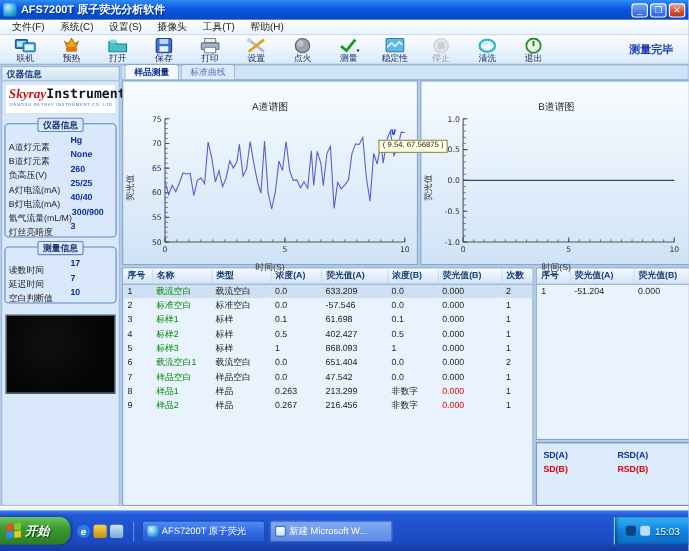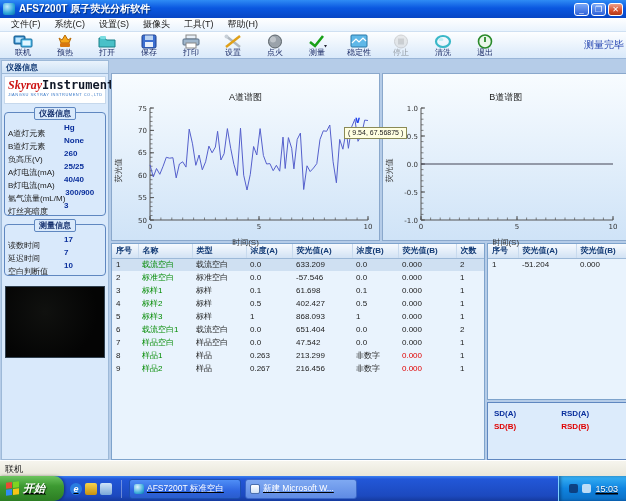--- a/index.html
+++ b/index.html
@@ -27,21 +27,21 @@
 
   
   .toolbar { height:27px; background:linear-gradient(#fdfeff,#d9e9fa);
     border-bottom:1px solid #9ab6d8; display:flex; align-items:center; padding-left:2px; }
   .tbtn { width:42px; height:26px; display:flex; flex-direction:column; align-items:center;
     justify-content:center; gap:0; border-radius:2px; }
   .tbtn svg { width:20px; height:15px; display:block; }
   .tbtn .tlab { font-size:8px; color:#1a2a66; line-height:8px; white-space:nowrap; }
   .tbtn.disabled { filter:grayscale(1); opacity:.45; }
   .toolbar .spacer { flex:1; }
-  .status-right { color:#1f3fae; font-weight:normal; font-size:10px; padding-right:2px; }
+  .status-right { color:#1f3fae; font-weight:bold; font-size:10px; padding-right:14px; }
 
   
   .main { position:absolute; top:59px; left:0; right:0; bottom:41px; padding:1px 1px 0 1px; }
   .top-strip { display:flex; height:13px; }
   .strip-left { width:108px; background:linear-gradient(#eaf3fc,#cfe2f5);
     border:1px solid #9db9d8; border-bottom:none; color:#123a75; font-weight:bold;
     font-size:8px; padding:1px 0 0 4px; }
   .strip-right { flex:1; margin-left:2px; background:#cfe2f6; border-bottom:1px solid #89a9cf;
     display:flex; align-items:flex-end; padding-left:2px; }
   .tab { font-size:8px; padding:1px 8px; border:1px solid #89a9cf; border-bottom:none;
@@ -104,22 +104,22 @@
     padding:6px 0 0 6px; row-gap:4px; }
   .stat { font-size:8px; font-weight:bold; }
   .stat.blue { color:#0a2f9c; } .stat.red { color:#e00000; }
 
   
   .statusbar { position:absolute; left:0; right:0; bottom:25px; height:16px;
     background:linear-gradient(#f6f5ee,#e9e7da); border-top:1px solid #fff;
     font-size:9px; color:#222; padding:2px 0 0 5px; }
 
   
-  .taskbar { position:absolute; left:0; right:0; bottom:0; height:25px;
-    background:linear-gradient(#3a80f2,#2257d8 12%,#1c49be 80%,#153a9e); display:flex; align-items:center;text-decoration:underline; }
+  .taskbar { position:absolute; left:0; right:0; bottom:0; height:37px;
+    background:linear-gradient(#3a80f2,#2257d8 12%,#1c49be 80%,#153a9e); display:flex; align-items:center; }
   .startbtn { height:25px; width:64px; border-radius:0 10px 10px 0;
     background:linear-gradient(#6cc45e,#3d9a32 40%,#2c7d23); display:flex; align-items:center;
     gap:4px; padding-left:6px; box-shadow:1px 0 3px rgba(0,0,0,.4); }
   .flag { width:13px; height:13px; display:grid; grid-template-columns:6px 6px;
     grid-template-rows:6px 6px; gap:1px; transform:skewY(-6deg); }
   .flag i:nth-child(1){background:#e84a34;} .flag i:nth-child(2){background:#7ed321;}
   .flag i:nth-child(3){background:#2f8cf5;} .flag i:nth-child(4){background:#f5c518;}
   .startbtn span { color:#fff; font-weight:bold; font-style:italic; font-size:11px;
     text-shadow:1px 1px 1px #14410e; }
   .quick { display:flex; gap:3px; align-items:center; padding:0 6px; }
@@ -257,20 +257,24 @@
     </svg>
       <span class="tlab">退出</span>
   </div>
   <div class="spacer"></div>
   <div class="status-right">测量完毕</div>
 </div>
 
 <div class="main">
   <div class="top-strip">
     <div class="strip-left">仪器信息</div>
+    <div class="strip-right">
+      <span class="tab active">样品测量</span>
+      <span class="tab">标准曲线</span>
+    </div>
   </div>
 
   <div class="content-row">
 
     <div class="sidebar">
       <div class="logo-box">
         <div class="logo-line"><span class="logo-red">Skyray</span><span class="logo-dark">Instrument</span></div>
         <div class="logo-tag">JIANGSU SKYRAY INSTRUMENT CO.,LTD</div>
       </div>
       <div class="group">
@@ -638,21 +642,21 @@
     <span>开始</span>
   </div>
   <div class="quick">
     <div class="ql ie">e</div>
     <div class="ql shield"></div>
     <div class="ql doc"></div>
   </div>
   <div class="tb-divider"></div>
   <div class="taskbtn">
     <div class="tb-ico"></div>
-    <span>AFS7200T 标准空白</span>
+    <span>AFS7200T 原子荧光</span>
   </div>
   <div class="taskbtn active">
     <div class="tb-ico word"></div>
     <span>新建 Microsoft W...</span>
   </div>
   <div class="tray">
     <div class="tray-ico dark"></div>
     <div class="tray-ico"></div>
     <span class="clock">15:03</span>
   </div>

